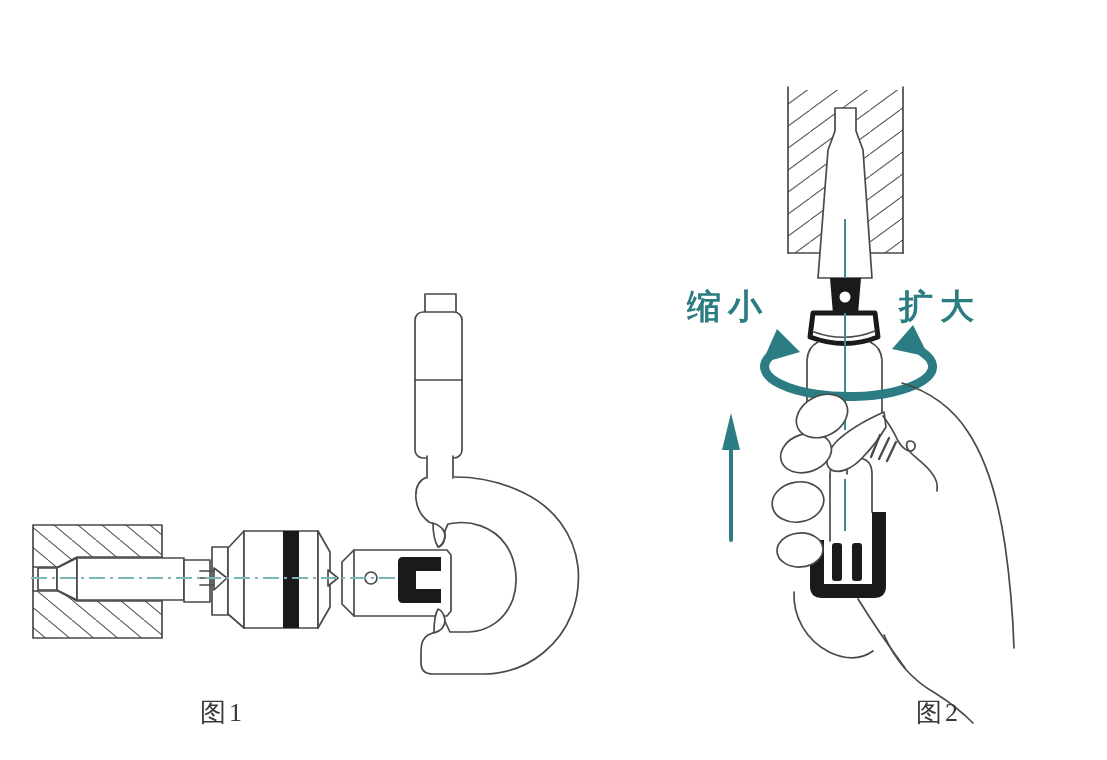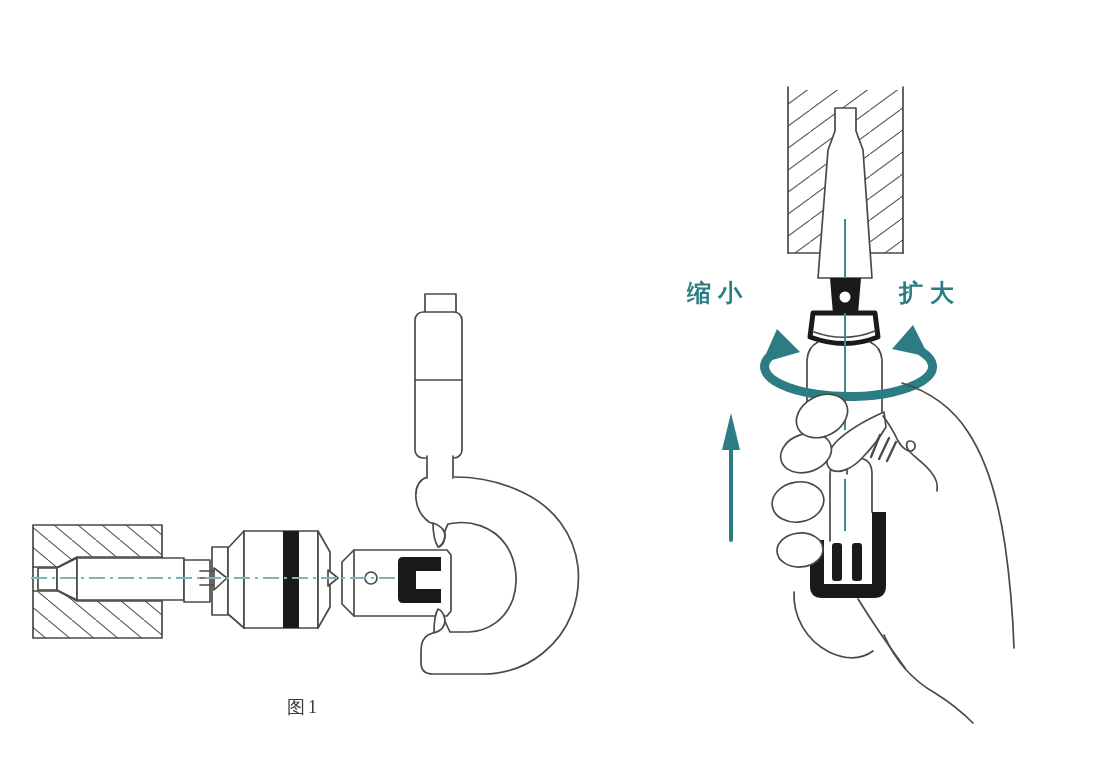--- a/index.html
+++ b/index.html
@@ -16,24 +16,24 @@
   .wh{fill:#fff;stroke:var(--line);stroke-width:1.7;stroke-linejoin:round;}
   .bk{fill:var(--fill-black);stroke:none;}
   .knob{fill:#fff;stroke:var(--fill-black);stroke-width:5;stroke-linejoin:round;}
   .cl1{fill:none;stroke:var(--centerline-teal);stroke-width:2;stroke-dasharray:16 5 3 5;}
   .cl2{fill:none;stroke:var(--centerline-teal2);stroke-width:2;}
   .tl{fill:var(--accent-teal);stroke:none;}
   .tls{fill:none;stroke:var(--accent-teal);stroke-width:9;stroke-linecap:round;}
   .tls2{fill:none;stroke:var(--accent-teal);stroke-width:4;stroke-linecap:round;}
   .hatchfill1{fill:url(#hatch1);stroke:none;}
   .hatchfill2{fill:url(#hatch2);stroke:none;}
-  .label{position:absolute;font-weight:bold;font-size:24px;letter-spacing:7px;
-         color:var(--accent-teal);white-space:nowrap;line-height:1;}
-  .caption{position:absolute;font-family:"Liberation Serif",serif;font-size:18px;
-           color:var(--caption-text);letter-spacing:3px;width:120px;text-align:right;line-height:1.2;}
+  .label{position:absolute;font-weight:bold;font-size:34px;letter-spacing:7px;
+         color:var(--accent-teal);white-space:nowrap;line-height:1;margin-top:8px;}
+  .caption{position:absolute;font-family:"Liberation Serif",serif;font-size:26px;
+           color:var(--caption-text);letter-spacing:3px;width:120px;text-align:left;line-height:1.2;}
 </style>
 </head>
 <body>
 
 <div id="stage">
 
   <svg id="art" width="1107" height="760" viewBox="0 0 1107 760">
     <defs>
       <pattern id="hatch1" width="24" height="20" patternUnits="userSpaceOnUse">
         <path d="M0,0 L24,20" stroke="#5b5b59" stroke-width="1.1" fill="none"></path>
@@ -171,13 +171,14 @@
       <g>
         <path class="tl" d="M731,413 L722,450 L740,450 Z"></path>
         <path class="tls2" d="M731,449 L731,540"></path>
       </g>
     </g>
   </svg>
 
   <div class="label" style="left:687px;top:281px;">缩小</div>
   <div class="label" style="left:899px;top:281px;">扩大</div>
   <div class="caption" style="left:200px;top:697px;">图1</div>
+  <div class="caption" style="left:916px;top:697px;">图2</div>
 </div>
 
 </body></html>

